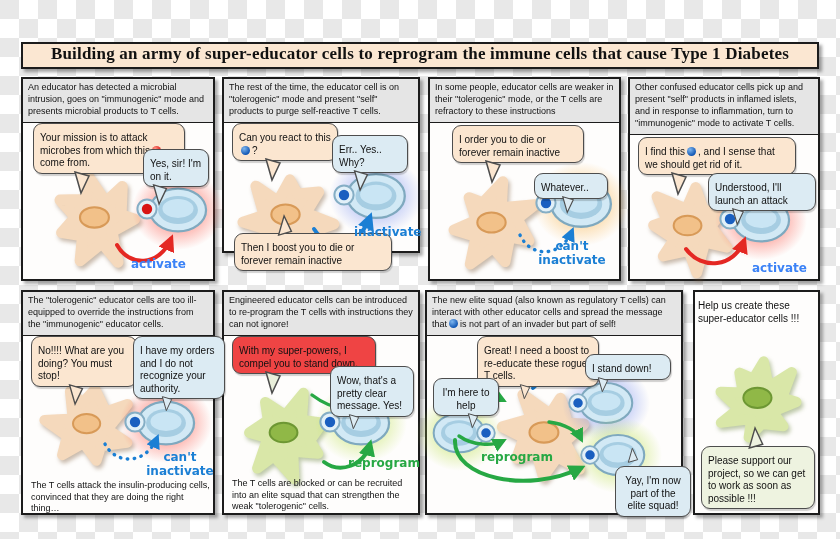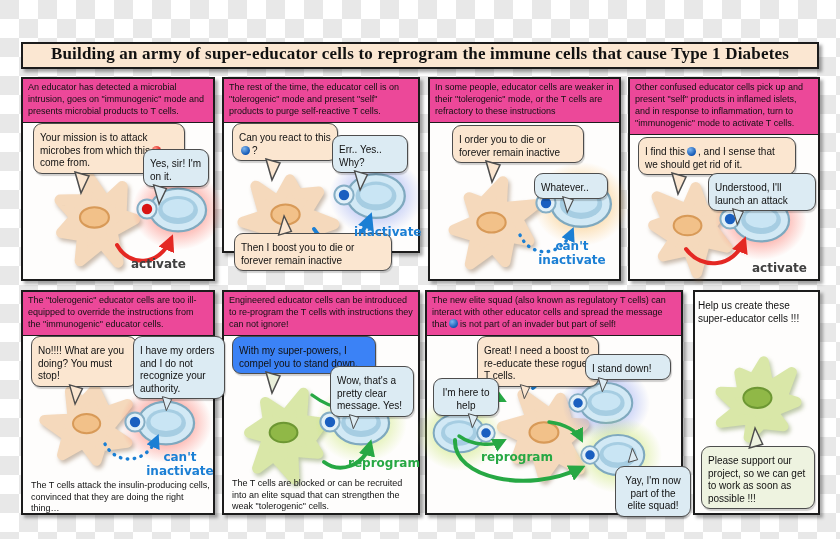--- a/index.html
+++ b/index.html
@@ -16,27 +16,27 @@
     display:flex;align-items:flex-start;justify-content:center;
     font-family:"Liberation Serif",serif;font-weight:bold;font-size:17px;letter-spacing:.2px;
   }
   .panel{
     position:absolute;box-sizing:border-box;background:#fefdfc;
     border:2px solid #1c1c1c;box-shadow:3px 3px 3px rgba(50,50,50,.4);
   }
   .caption{
     position:absolute;left:0;right:0;top:0;z-index:4;
     border-bottom:1.5px solid #1c1c1c;padding:3px 5px 4px;
-    font-size:9px;line-height:1.32;background:#ec4899;
+    font-size:9px;line-height:1.32;background:#e5e5e5;
   }
   .bubble{
     position:absolute;z-index:6;border:1.5px solid #4d4d4d;border-radius:9px;
     padding:8px 6px 3px;font-size:10px;line-height:1.26;box-shadow:1px 1.5px 1px rgba(0,0,0,.18);
   }
-  .peach{background:#fbe6d0}.blueb{background:#dcebf3}.greenb{background:#3b82f6}.palegreenb{background:#eef3e0}
+  .peach{background:#fbe6d0}.blueb{background:#dcebf3}.greenb{background:#ef4444}.palegreenb{background:#eef3e0}
   .tail{position:absolute;overflow:visible;z-index:6}
   .peach .tp{fill:#fbe6d0}.blueb .tp{fill:#dcebf3}.greenb .tp{fill:#e9efda}.palegreenb .tp{fill:#eef3e0}
   .tp{stroke:#4d4d4d;stroke-width:1.5}
   .dot{display:inline-block;width:9px;height:9px;border-radius:50%;vertical-align:-1px;margin:0 2px}
   .dot.red{background:radial-gradient(circle at 35% 30%,#ff9584,#d81111 70%)}
   .dot.blue{background:radial-gradient(circle at 35% 30%,#7db6ef,#1257b4 70%)}
   .cell{position:absolute;z-index:2}
   .cell svg{width:100%;height:100%;overflow:visible;filter:drop-shadow(2px 3px 2px rgba(120,85,50,.4))}
   .cell.greencell svg{filter:drop-shadow(2px 3px 2px rgba(90,120,40,.4))}
   .star-shape.tan{fill:#f5d9bc;stroke:#f5d9bc;stroke-width:13;stroke-linejoin:round}
@@ -54,21 +54,21 @@
   .tring{fill:#a6cde2}.tinner{fill:#c9e5f4}
   .knob{position:absolute;z-index:3;overflow:visible}
   .knob-body{fill:#e2f0f8;stroke:#85aec5;stroke-width:2.5}
   .antigen-red{fill:#d81414}.antigen-blue{fill:#1a5fc0}
   .arrow{position:absolute;z-index:5;overflow:visible}
   .st{fill:none;stroke-width:4;stroke-linecap:round}
   .st-red{stroke:#e42823}.st-blue{stroke:#1b7fd4}.st-green{stroke:#27a844}
   .st.thin{stroke-width:3.4}
   .dash{stroke-dasharray:0.5 6.5}
   .action{position:absolute;z-index:7;font-weight:bold;font-size:12px;font-family:"DejaVu Sans",sans-serif}
-  .a-red{color:#404040}.a-blue{color:#1b7fd4}.a-green{color:#27a844}
+  .a-red{color:#3b82f6}.a-blue{color:#1b7fd4}.a-green{color:#27a844}
   .footnote{position:absolute;z-index:4;font-size:9px;line-height:1.3}
   .p8-heading{position:absolute;z-index:4;font-size:10px;line-height:1.25;font-weight:500}
   .ctr{text-align:center}
 </style>
 </head>
 <body>
 
 <svg width="0" height="0" style="position:absolute">
   <defs>
     <marker id="ah-red" viewBox="0 0 10 10" refX="7" refY="5" markerWidth="4.2" markerHeight="4.2" orient="auto-start-reverse">

